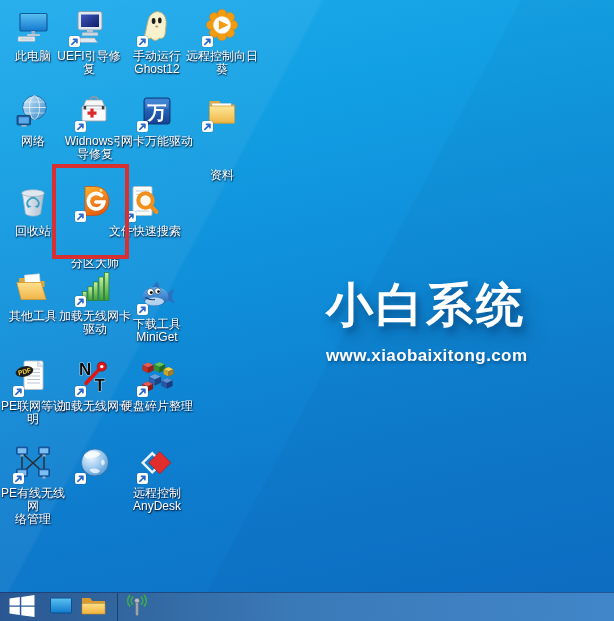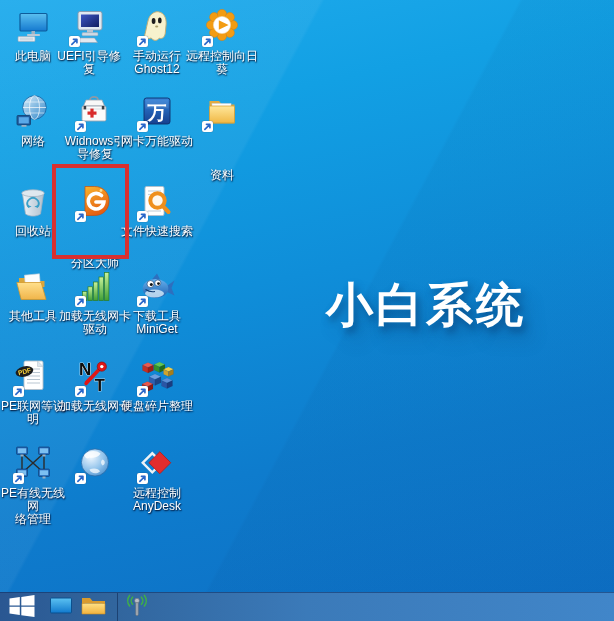--- a/index.html
+++ b/index.html
@@ -63,20 +63,21 @@
   .tb-sep{width:1px;height:29px;background:rgba(8,30,70,.5);margin-left:7px;}
   .tb-wifi{width:38px;}
 </style>
 </head>
 <body>
 
 <div class="desktop">
 
   <div class="watermark">
     <div class="wm-title">小白系统</div>
+    <div class="wm-url">www.xiaobaixitong.com</div>
   </div>
 
   <div id="icon-layer">
       <div class="icon-cell" style="left: -4px; top: 8px;">
         <div class="icon-art">
           <svg viewBox="0 0 38 38">
             <defs>
               <linearGradient id="g1" x1="0" y1="0" x2="0" y2="1">
                 <stop offset="0" stop-color="#5bc0f0"></stop>
                 <stop offset="1" stop-color="#1579cf"></stop>
@@ -274,21 +275,21 @@
             <circle cx="25" cy="7.5" r="1.4" fill="#ffe9a0" opacity="0.85"></circle>
           </svg>
           <span class="shortcut-arrow">
             <svg viewBox="0 0 10 10">
               <path d="M2.6,7.6 L7.2,3 M4,3 h3.2 v3.2" fill="none" stroke="#2a67c9" stroke-width="1.5" stroke-linecap="round" stroke-linejoin="round"></path>
             </svg>
           </span>
         </div>
         <div class="icon-label">分区大师</div>
       </div>
-      <div class="icon-cell" style="left: 120px; top: 183px; align-items: center;">
+      <div class="icon-cell" style="left: 108px; top: 183px; align-items: center;">
         <div class="icon-art">
           <svg viewBox="0 0 38 38">
             <rect x="7" y="3.5" width="19" height="29" rx="1.5" fill="#ffffff" stroke="#b4c0ca" stroke-width="0.9"></rect>
             <line x1="10" y1="8" x2="23" y2="8" stroke="#c9d4dd" stroke-width="1.2"></line>
             <line x1="10" y1="11.5" x2="23" y2="11.5" stroke="#c9d4dd" stroke-width="1.2"></line>
             <line x1="10" y1="28" x2="23" y2="28" stroke="#c9d4dd" stroke-width="1.2"></line>
             <circle cx="19.5" cy="17.5" r="7.2" fill="#fff8ee" stroke="#ef8f1c" stroke-width="4"></circle>
             <line x1="24.8" y1="23" x2="30.5" y2="29" stroke="#ef8f1c" stroke-width="4" stroke-linecap="round"></line>
           </svg>
           <span class="shortcut-arrow">
@@ -334,21 +335,21 @@
           </svg>
           <span class="shortcut-arrow">
             <svg viewBox="0 0 10 10">
               <path d="M2.6,7.6 L7.2,3 M4,3 h3.2 v3.2" fill="none" stroke="#2a67c9" stroke-width="1.5" stroke-linecap="round" stroke-linejoin="round"></path>
             </svg>
           </span>
         </div>
         <div class="icon-label">加载无线网卡
 驱动</div>
       </div>
-      <div class="icon-cell" style="left: 120px; top: 268px; justify-content: center;">
+      <div class="icon-cell" style="left: 120px; top: 276px; justify-content: center;">
         <div class="icon-art">
           <svg viewBox="0 0 38 38">
             <defs>
               <linearGradient id="ga" x1="0" y1="0" x2="0" y2="1">
                 <stop offset="0" stop-color="#66b1ee"></stop>
                 <stop offset="1" stop-color="#1d5fae"></stop>
               </linearGradient>
             </defs>
             <path d="M28,18.5 L36.5,12.5 L33.5,20 L36.5,27.5 L27,23 Z" fill="#2e6fbe"></path>
             <path d="M13.5,12 L19,5.5 L22.5,12.5 Z" fill="#2e6fbe"></path>

